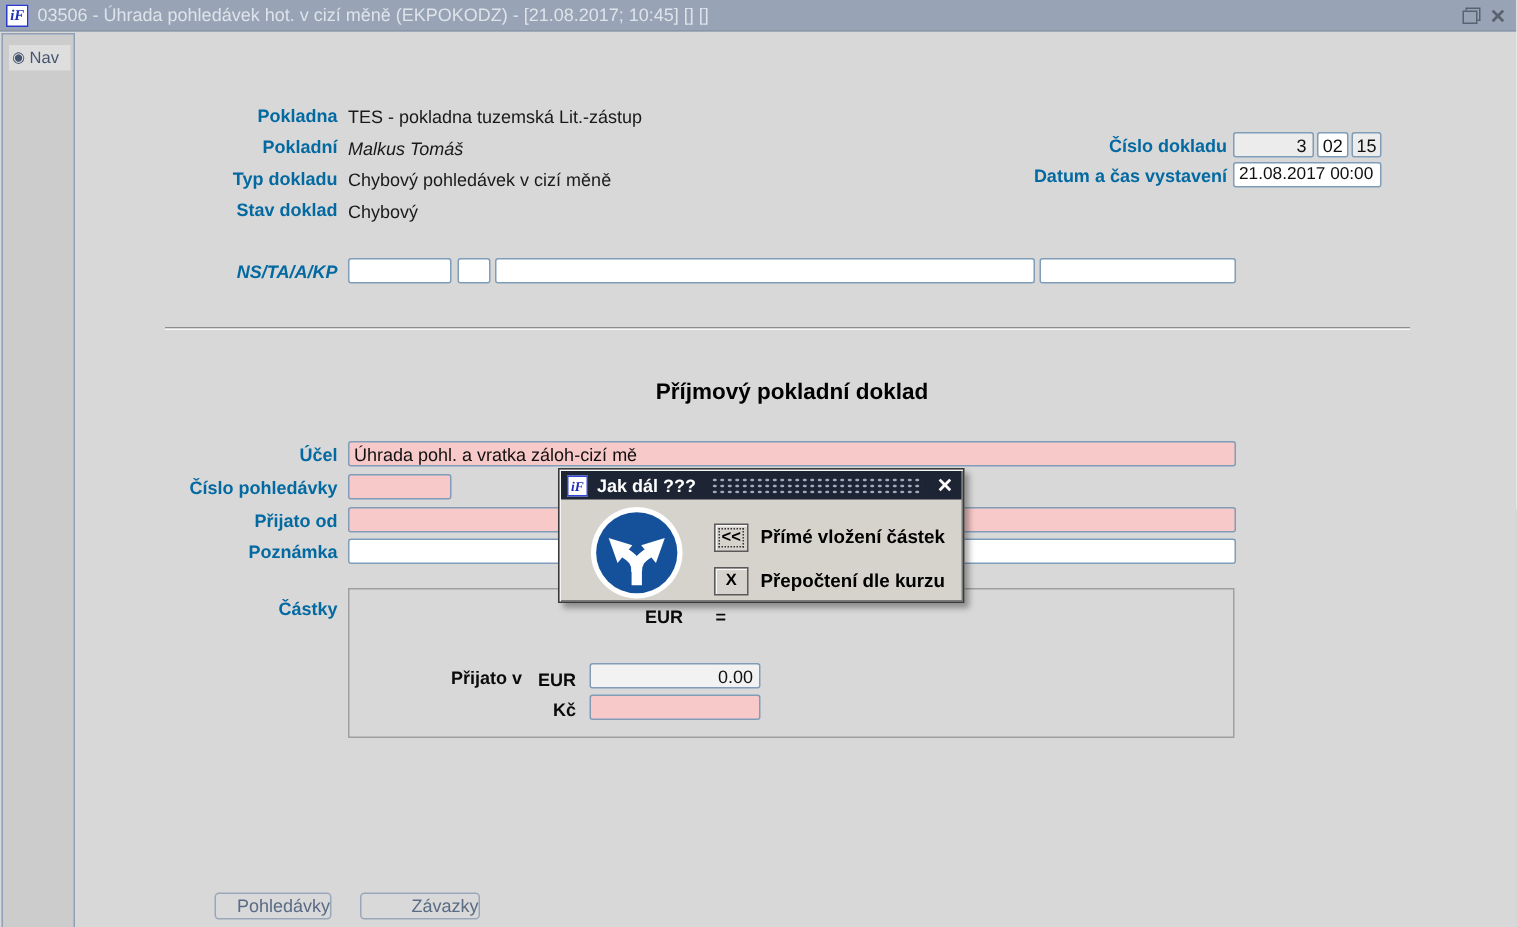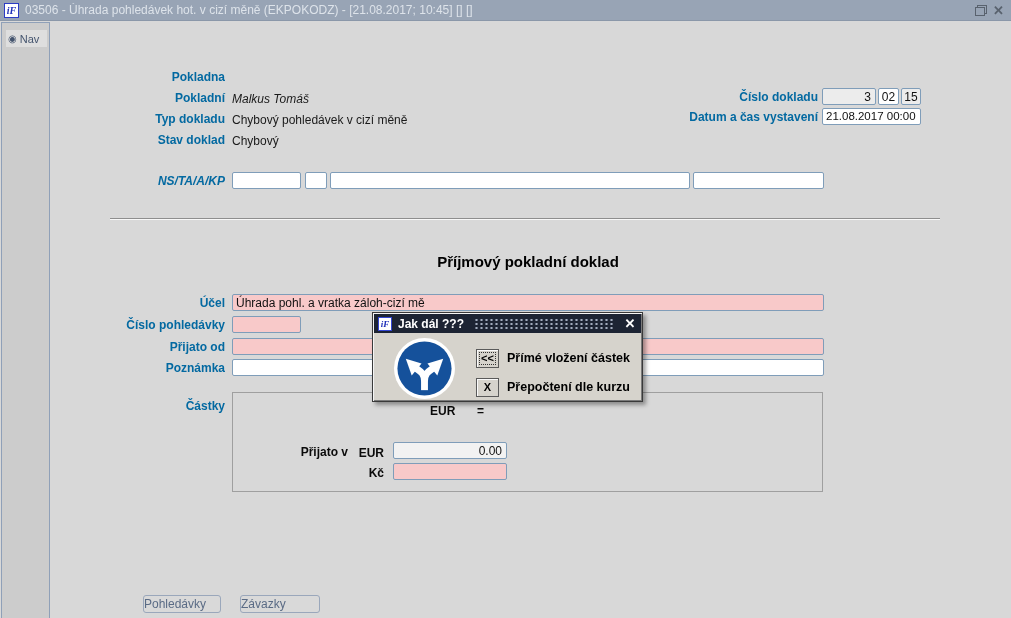--- a/index.html
+++ b/index.html
@@ -72,21 +72,21 @@
   
   .groupbox {
     position:absolute; left:232px; top:392px; width:591px; height:100px;
     border:1px solid #9f9f9f; background:#d8d8d8;
   }
   .inline-b { position:absolute; font-weight:bold; font-size:12px; color:#0a0a0a; white-space:nowrap; }
   
   .foot-btn {
     position:absolute; top:595px; height:18px; background:#d9d9d9;
     border:1px solid #9aa7bb; border-radius:3px; color:#5a6b85;
-    font-size:12px; text-align:left; line-height:16px; cursor:default;
+    font-size:12px; text-align:right; line-height:16px; cursor:default;
   }
   
   .dialog {
     position:absolute; left:372px; top:312px; width:271px; height:90px;
     background:#d6d3cc; border:1px solid #3a3a3a; z-index:10;
     box-shadow: inset 1px 1px 0 #f5f5f5, inset -1px -1px 0 #7a7a7a,
                 3px 3px 4px rgba(0,0,0,0.35);
   }
   .dialog-title {
     position:absolute; left:1px; top:1px; right:1px; height:19px;
@@ -130,20 +130,21 @@
   </div>
 
   <div class="sidebar">
     <div class="nav-item">
       <span class="glyph">◉</span>
       <span>Nav</span>
     </div>
   </div>
 
   <div class="rlabel" style="left:65px; top:70px;">Pokladna</div>
+  <div class="value" style="left:232px; top:71px;">TES - pokladna tuzemská Lit.-zástup</div>
   <div class="rlabel" style="left:65px; top:91px;">Pokladní</div>
   <div class="value" style="left:232px; top:92px;font-style:italic;">Malkus Tomáš</div>
   <div class="rlabel" style="left:65px; top:112px;">Typ dokladu</div>
   <div class="value" style="left:232px; top:113px;">Chybový pohledávek v cizí měně</div>
   <div class="rlabel" style="left:65px; top:133px;">Stav doklad</div>
   <div class="value" style="left:232px; top:134px;">Chybový</div>
 
   <div class="rlabel" style="left:658px; top:90px;">Číslo dokladu</div>
   <div class="field gray right" style="left:822px; top:88px; width:54px;">3</div>
   <div class="field center" style="left:878px; top:88px; width:21px;">02</div>

